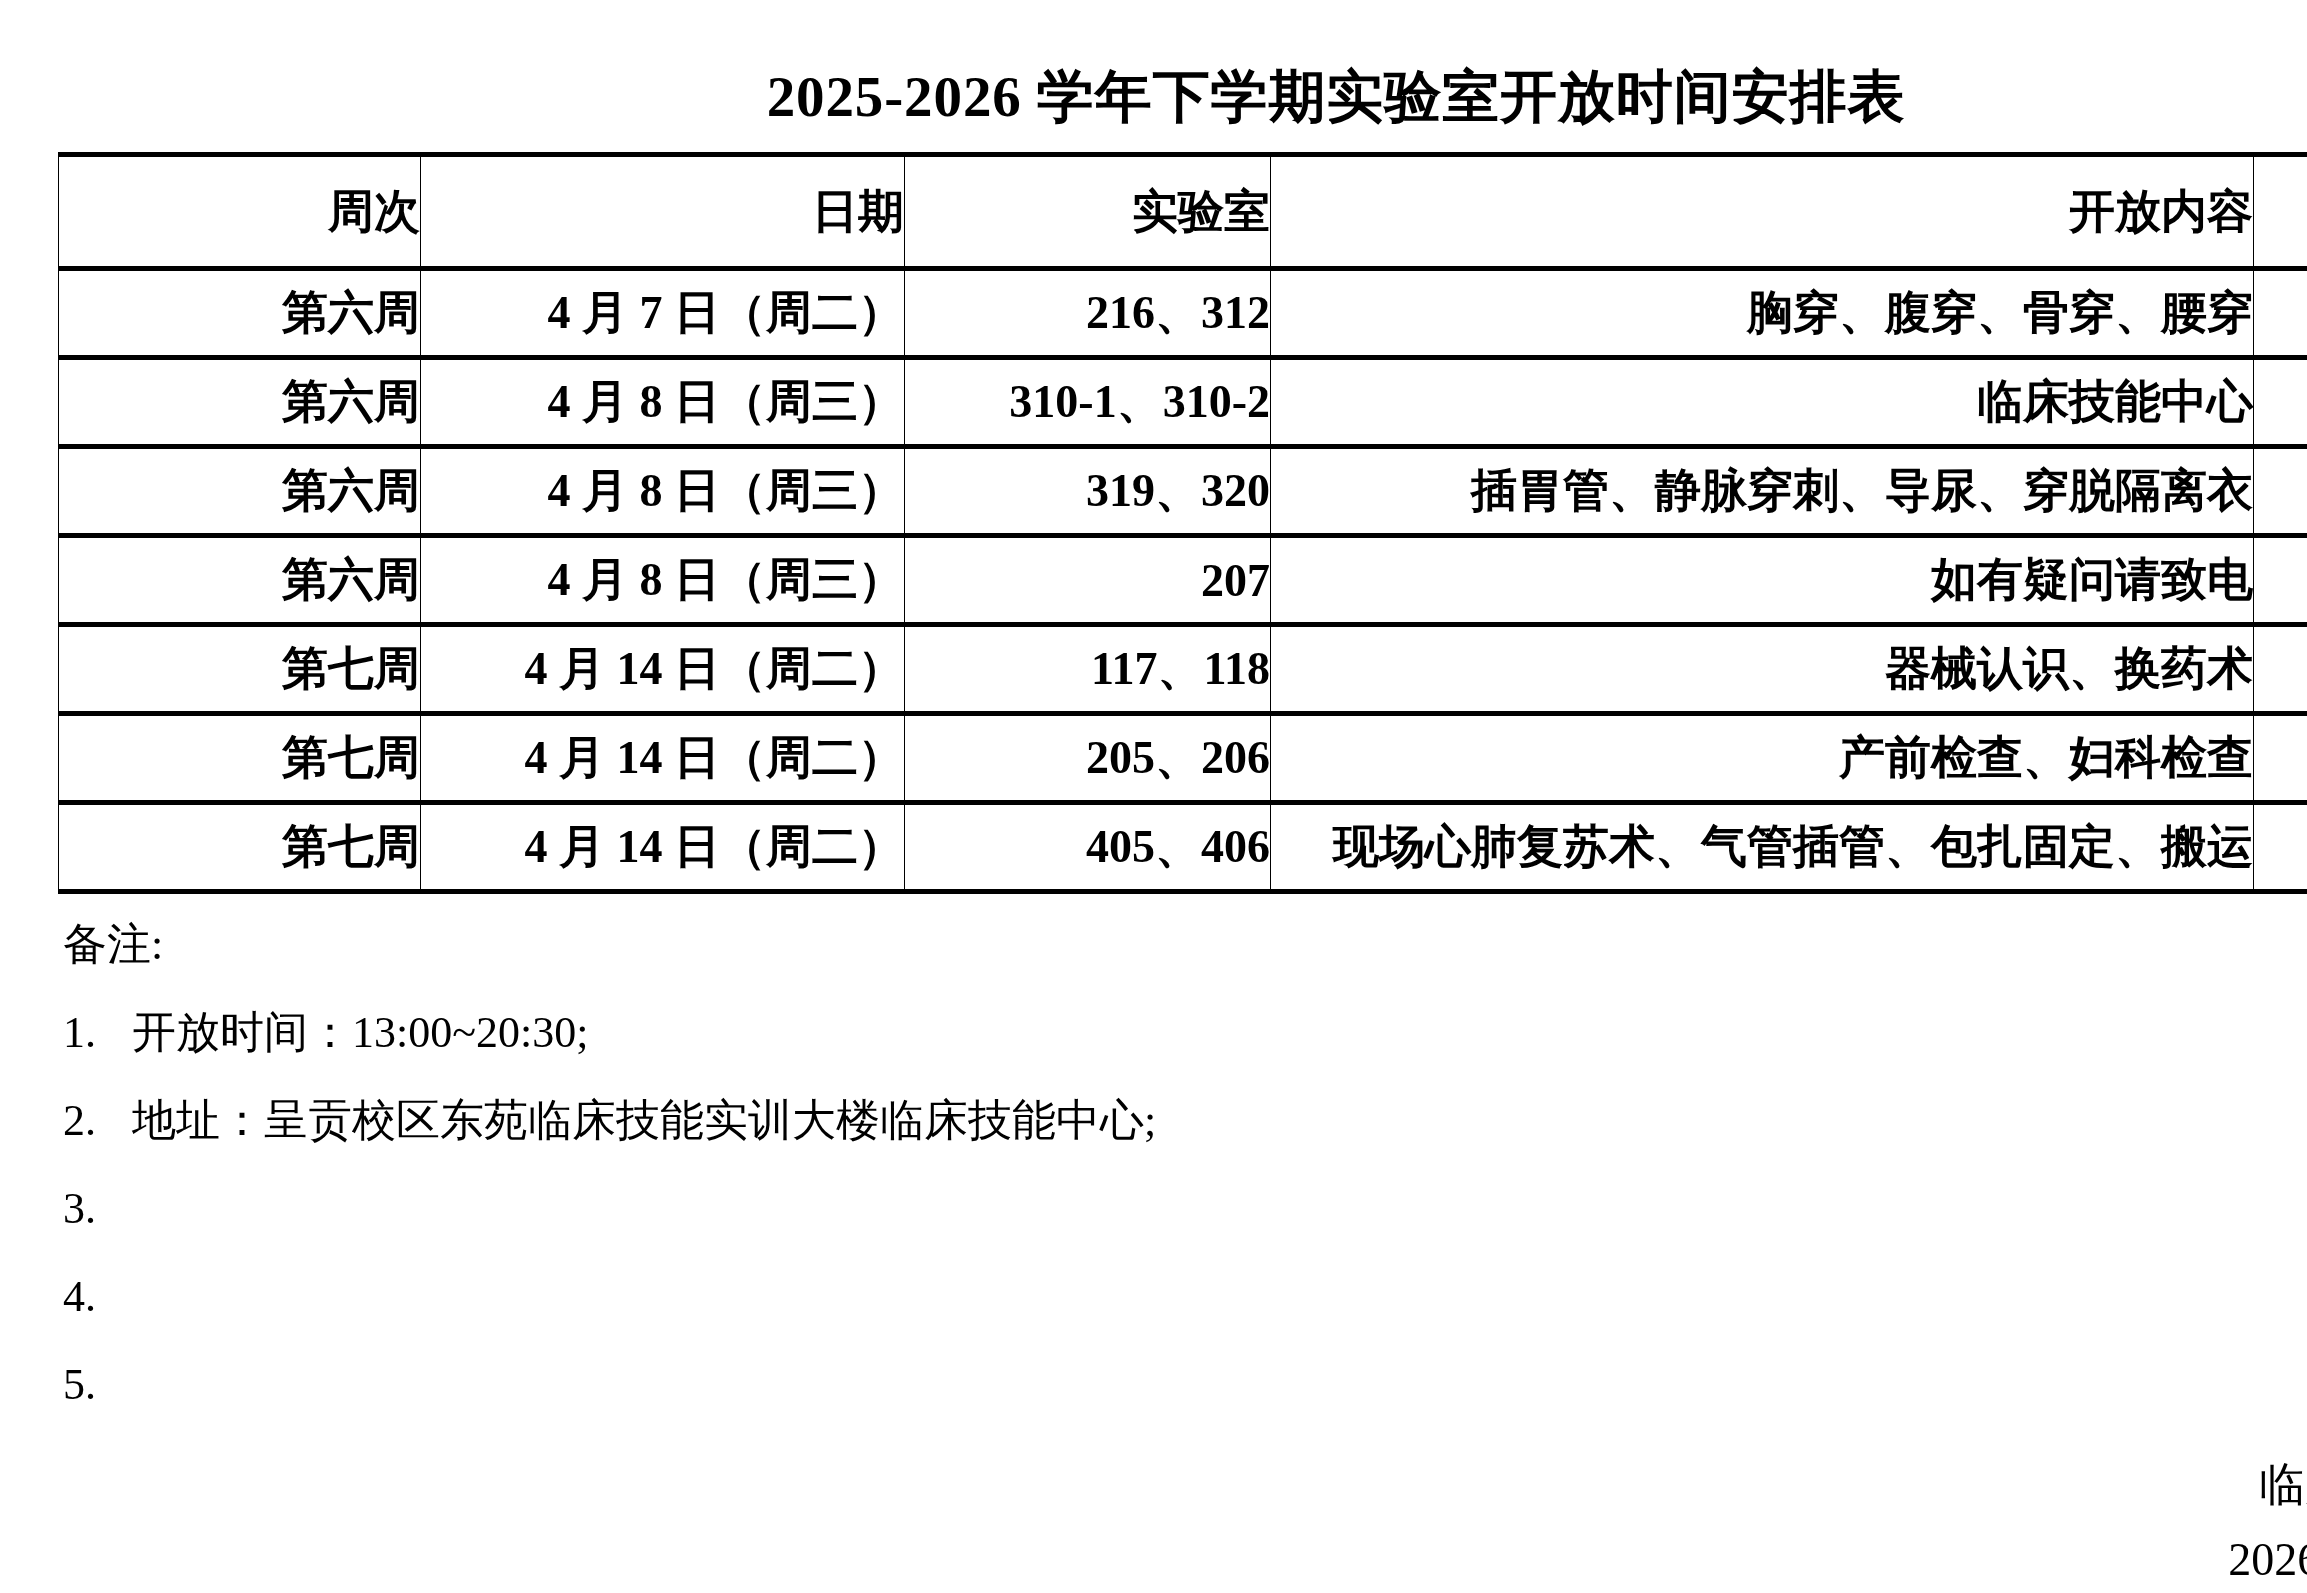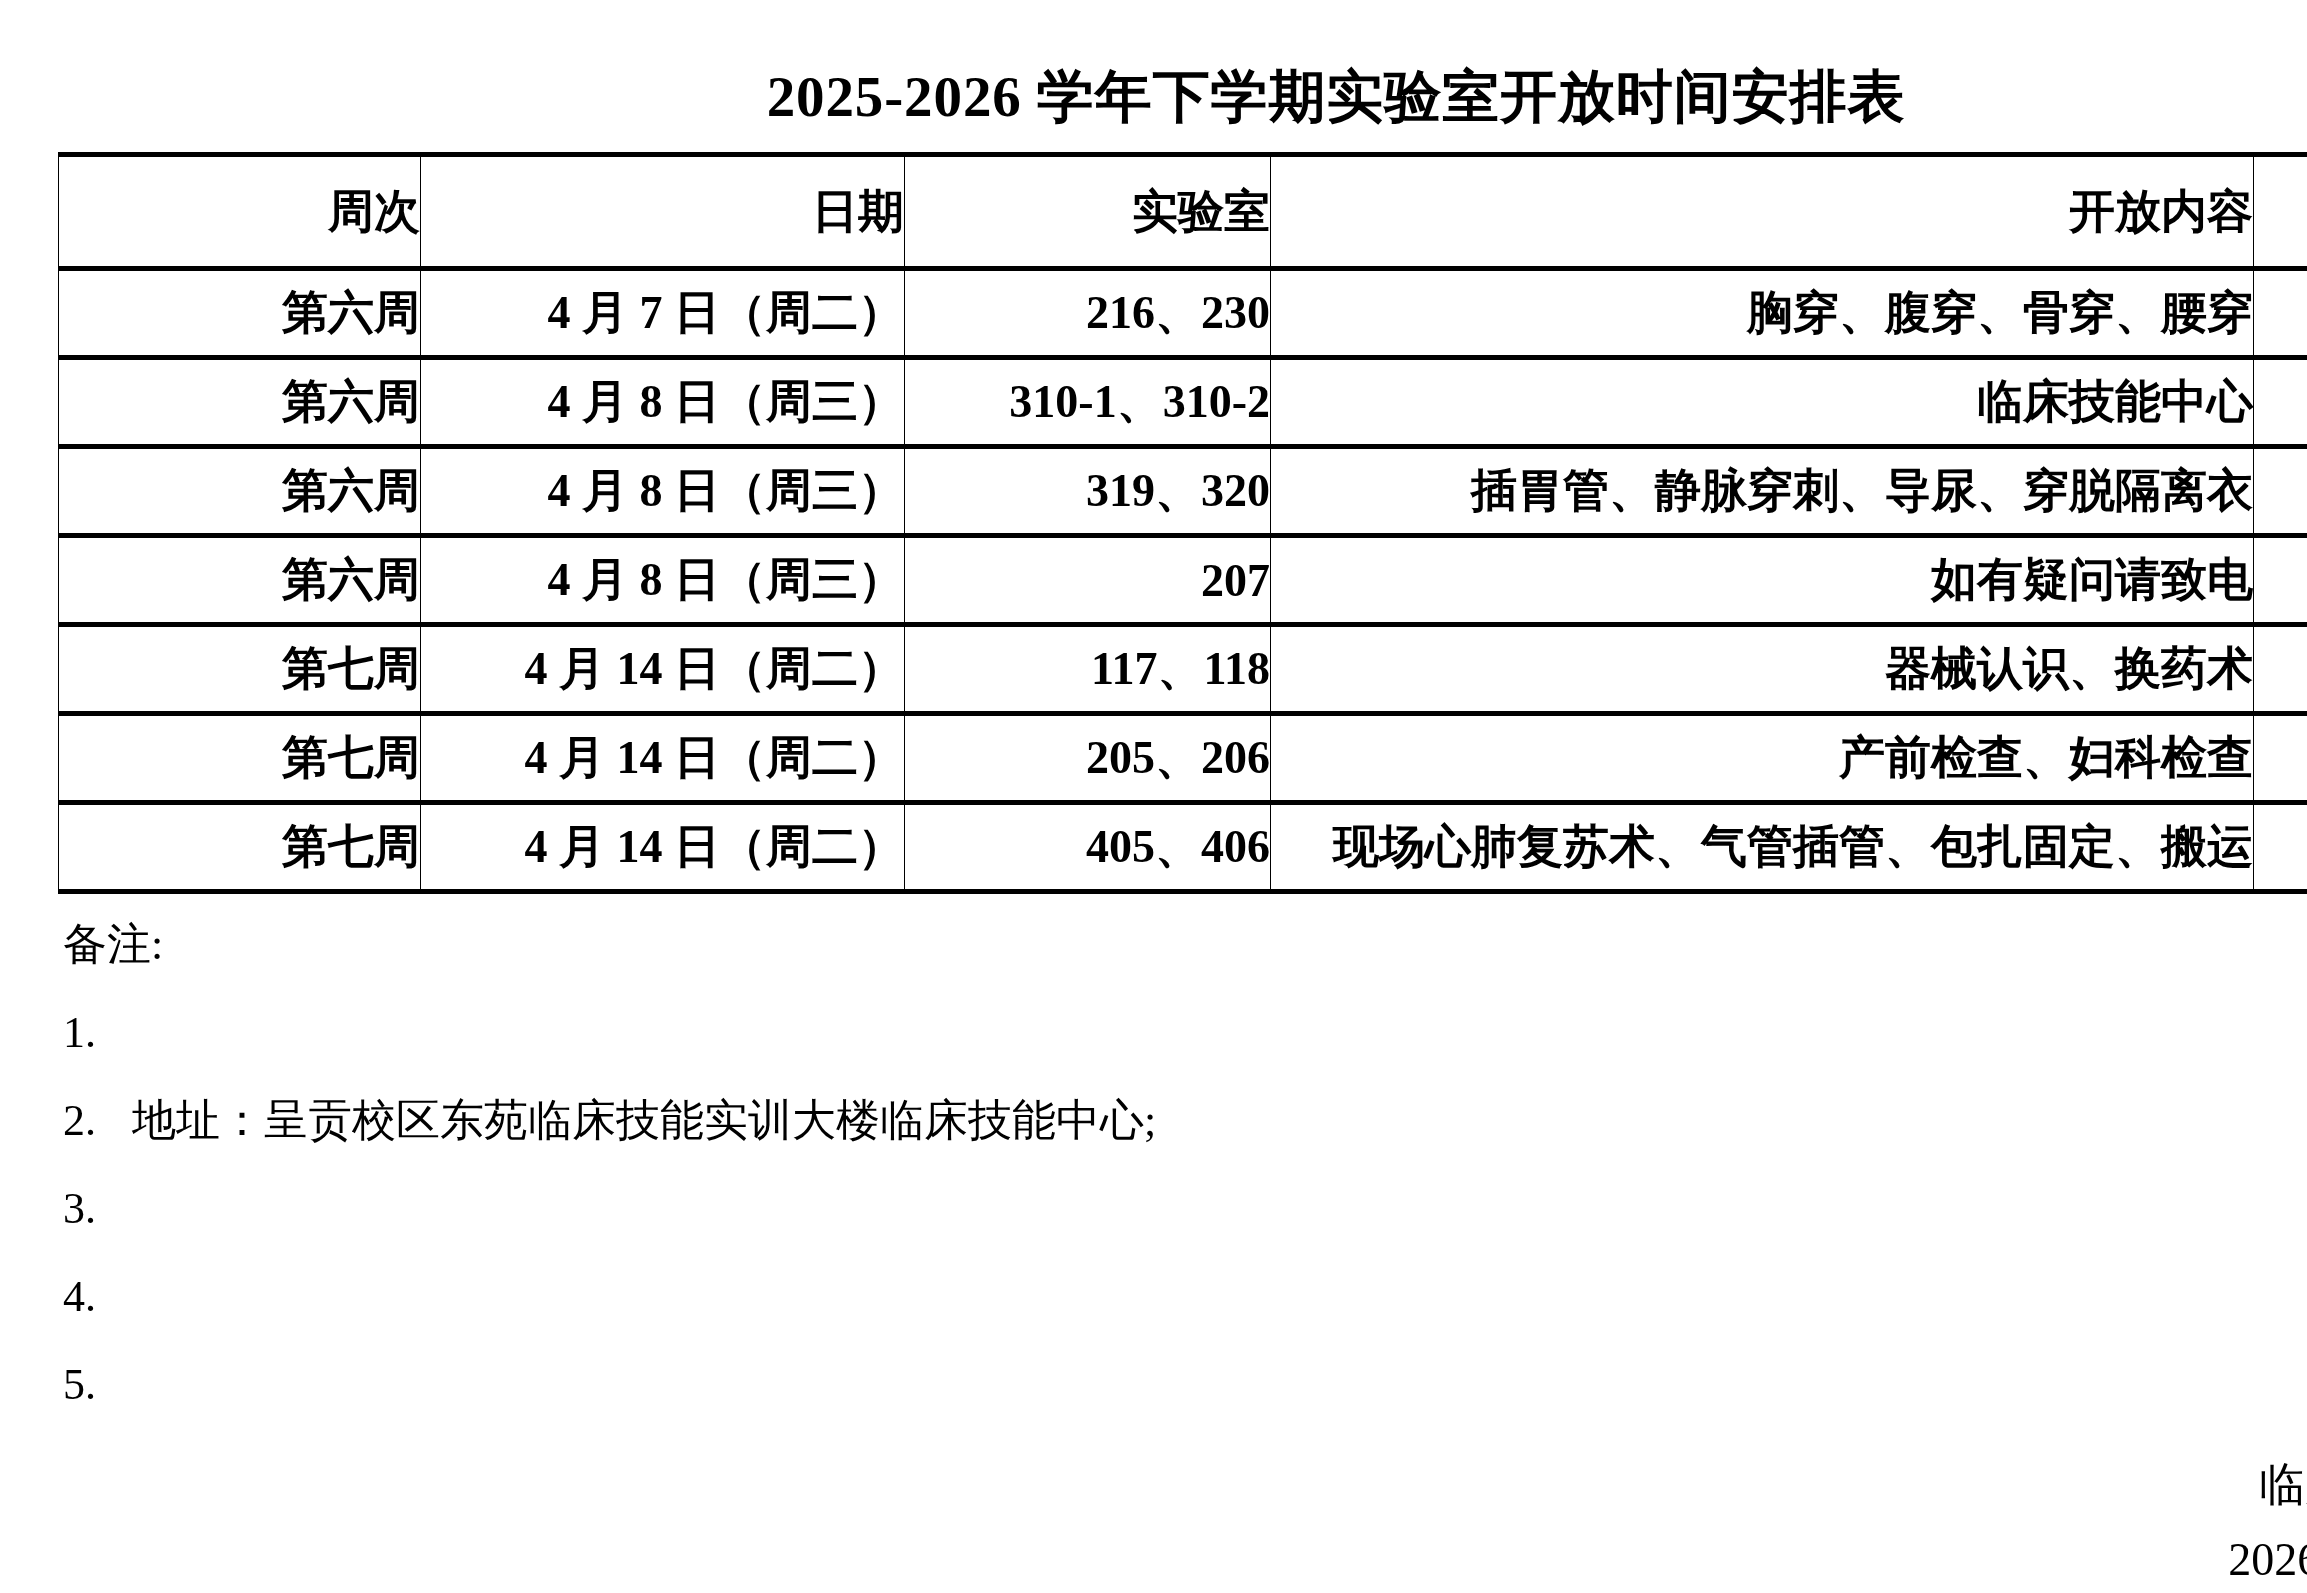--- a/index.html
+++ b/index.html
@@ -115,21 +115,21 @@
         <th>日期</th>
         <th>实验室</th>
         <th>开放内容</th>
         <th>指导教师</th>
       </tr>
     </thead>
     <tbody>
       <tr>
         <td>第六周</td>
         <td>4 月 7 日（周二）</td>
-        <td>216、230</td>
+        <td>216、312</td>
         <td>胸穿、腹穿、骨穿、腰穿</td>
         <td>杨晖、郭峰</td>
       </tr>
       <tr>
         <td>第六周</td>
         <td>4 月 8 日（周三）</td>
         <td>310-1、310-2</td>
         <td>临床技能中心</td>
         <td>高波、罗宁</td>
       </tr>
@@ -170,20 +170,21 @@
       </tr>
     </tbody>
   </table>
 
   <div class="notes">
     <div class="notes-line">
       <span>备注:</span>
     </div>
     <div class="notes-line">
       <span class="note-num">1.</span>
+      <span class="note-text">开放时间：13:00~20:30;</span>
     </div>
     <div class="notes-line">
       <span class="note-num">2.</span>
       <span class="note-text">地址：呈贡校区东苑临床技能实训大楼临床技能中心;</span>
     </div>
     <div class="notes-line">
       <span class="note-num">3.</span>
     </div>
     <div class="notes-line">
       <span class="note-num">4.</span>

